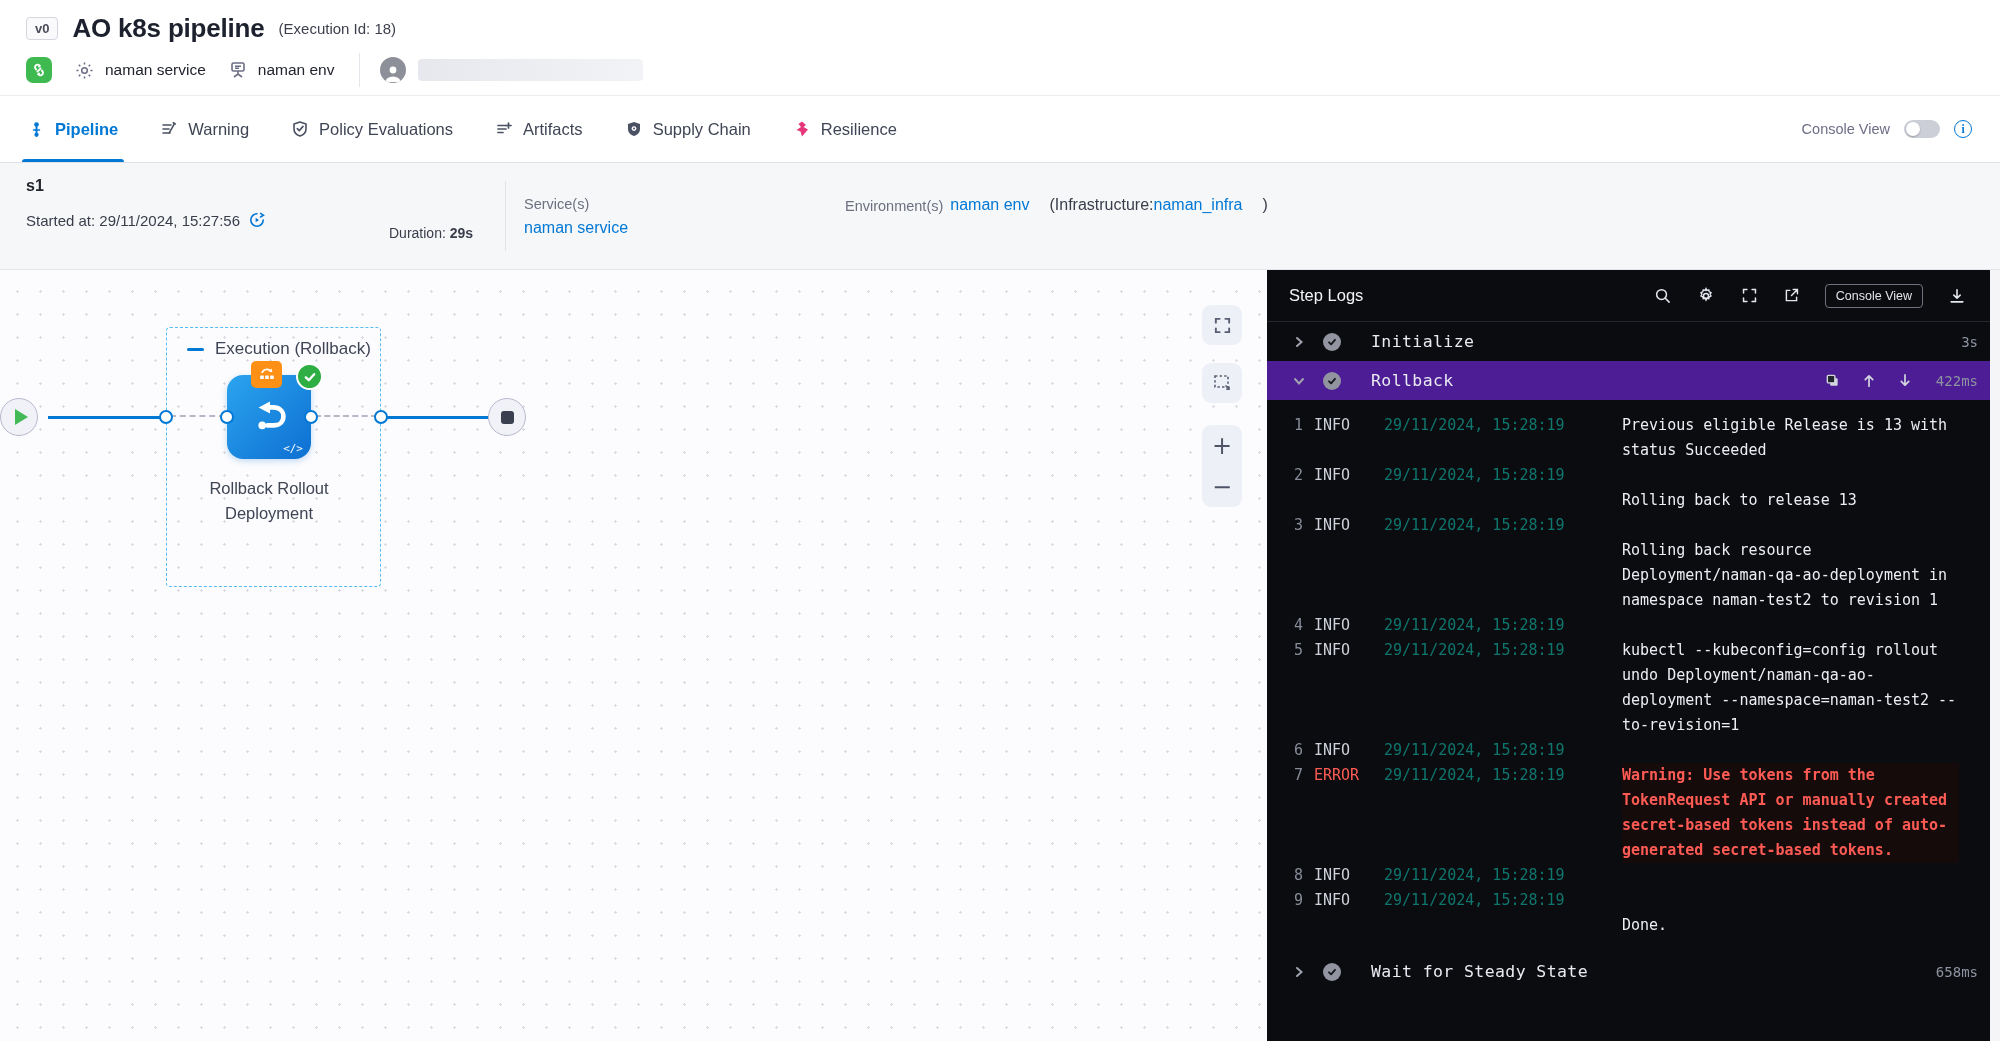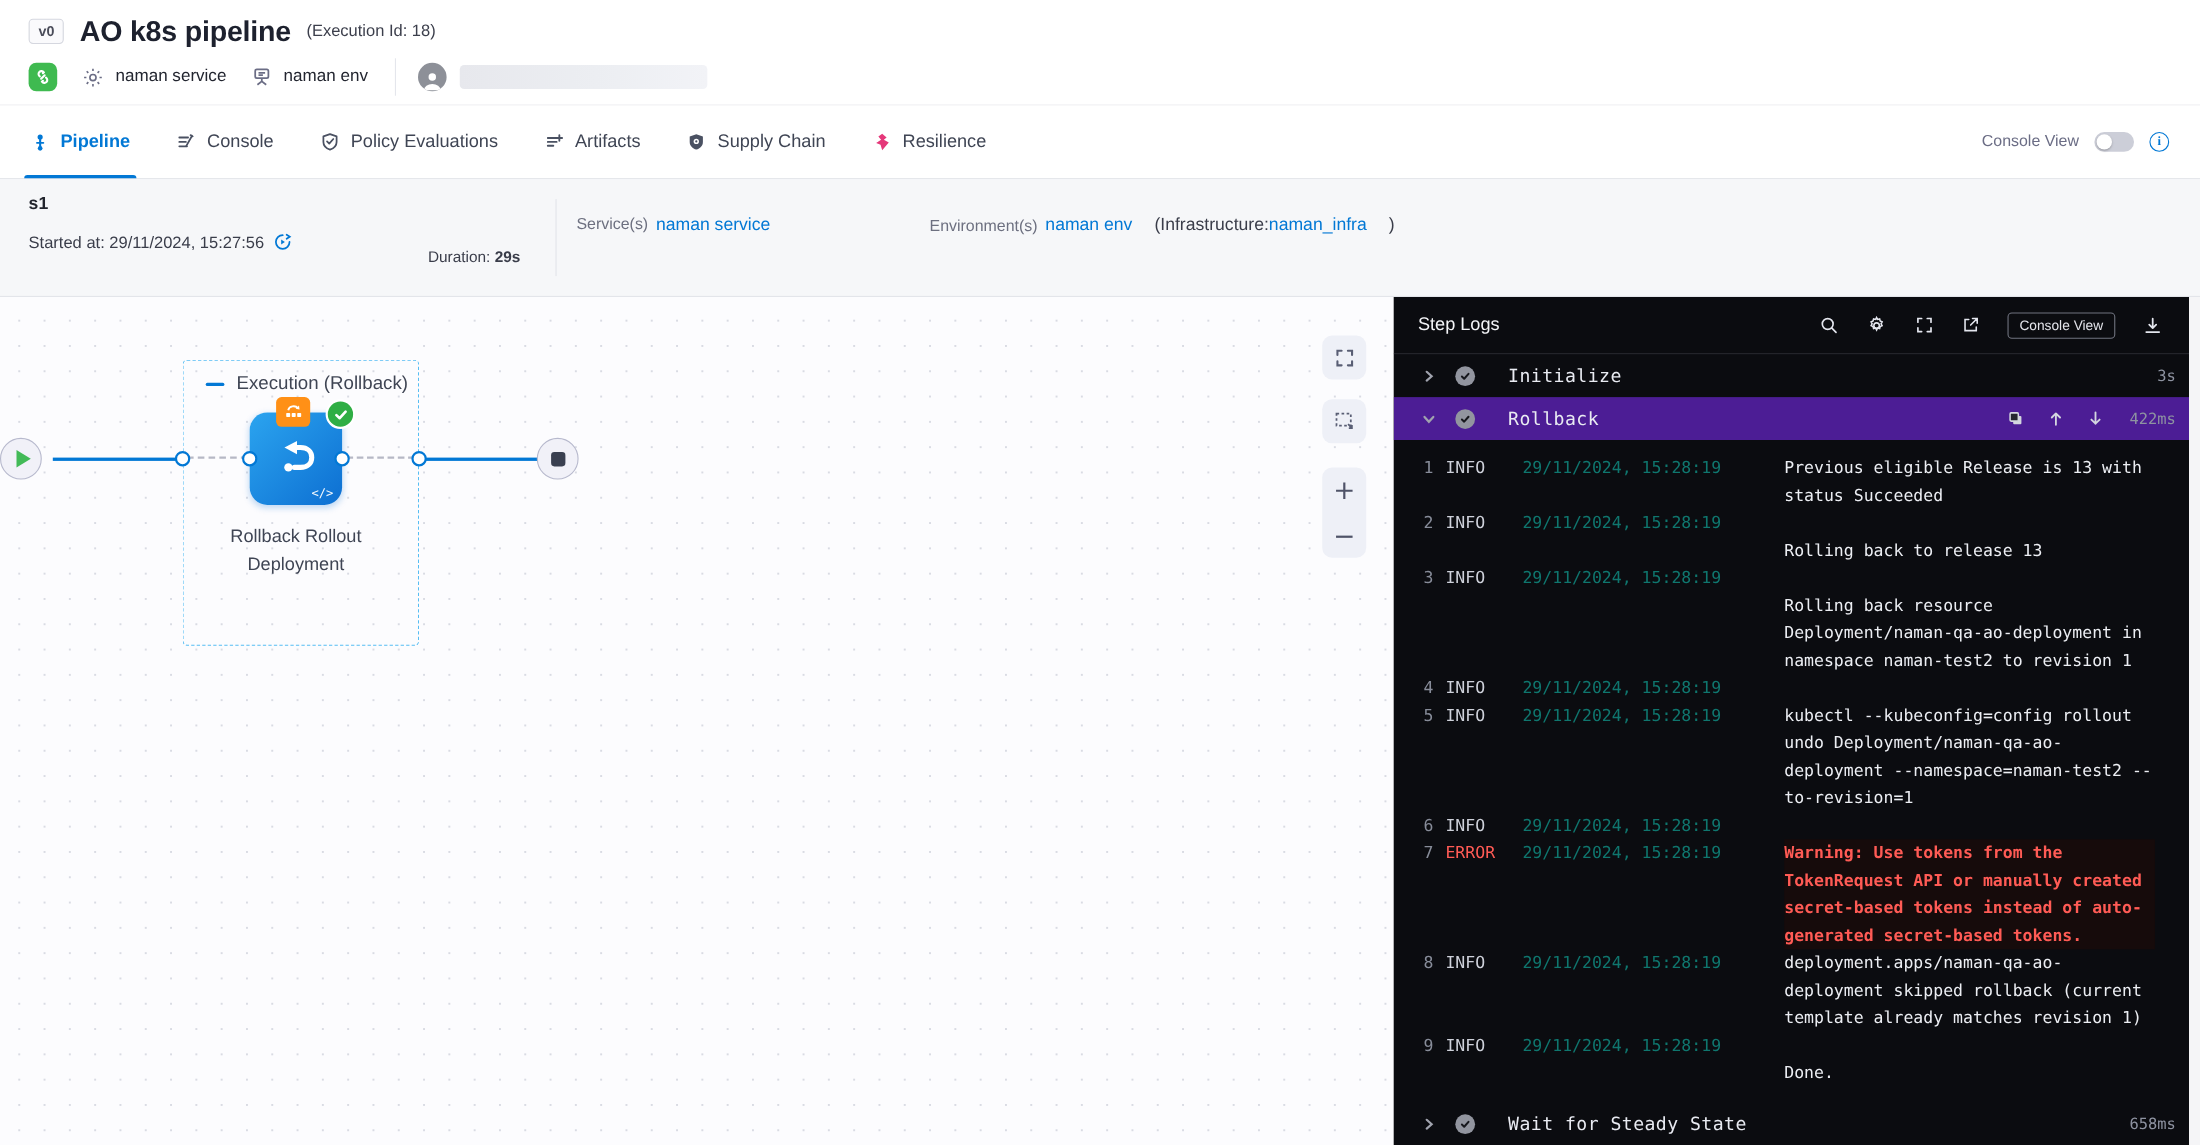--- a/index.html
+++ b/index.html
@@ -50,21 +50,21 @@
   
   .stagebar { height:107px; background:#f6f7f9; border-bottom:1px solid #e3e5ea; position:relative; }
   .sb-name { position:absolute; left:26px; top:14px; font-size:16px; font-weight:700; color:#22252d; }
   .sb-started { position:absolute; left:26px; top:48px; font-size:15px; color:#3a3d4a;
     display:flex; align-items:center; gap:8px; }
   .sb-duration { position:absolute; left:389px; top:62px; font-size:14px; color:#3a3d4a; }
   .sb-duration b { font-weight:700; }
   .sb-vdiv { position:absolute; left:505px; top:18px; bottom:18px; width:1px; background:#e2e4ea; }
   .sb-block-label { font-size:14.5px; color:#6d7080; }
   .sb-link { color:#0278d5; font-size:16px; cursor:pointer; }
-  .sb-services { position:absolute; left:524px; top:33px; display:flex; gap:7px; }
+  .sb-services { position:absolute; left:524px; top:33px; display:flex; flex-direction:column; gap:7px; }
   .sb-envs { position:absolute; left:845px; top:33px; display:flex; flex-direction:row; gap:7px;align-items:flex-end; }
   .sb-dark { color:#3a3d4a;margin-left:20px; }
 
   
   .main { flex:1; display:flex; min-height:0; }
 
   
   .canvas { position:relative; width:1267px; background:#fcfcfe;
     background-image:radial-gradient(circle,#d9dbe3 1.2px, transparent 1.3px);
     background-size:23px 23px; background-position:6px 10px; }
@@ -196,21 +196,21 @@
           </span>
           <span>Pipeline</span>
         </div>
         <div class="tab tab-inputs">
           <span class="ticon">
             <svg width="18" height="18" viewBox="0 0 18 18" fill="none" stroke="currentColor" stroke-width="1.6" stroke-linecap="round">
               <path d="M3 5 h8 M3 9 h6 M3 13 h7"></path>
               <path d="M14.6 3.4 L9.4 12.6 M13.2 2.8 l2 1.2"></path>
             </svg>
           </span>
-          <span>Console</span>
+          <span>Warning</span>
         </div>
         <div class="tab tab-policy-evaluations">
           <span class="ticon">
             <svg width="18" height="18" viewBox="0 0 18 18" fill="none" stroke="currentColor" stroke-width="1.6" stroke-linecap="round" stroke-linejoin="round">
               <path d="M9 2 L15 4 V9 c0 3.6-2.6 5.8-6 7 c-3.4-1.2-6-3.4-6-7 V4 Z"></path>
               <path d="M6.3 8.6 L8.3 10.6 L12 6.4"></path>
             </svg>
           </span>
           <span>Policy Evaluations</span>
         </div>
@@ -482,21 +482,20 @@
           <div class="log-line">
             <span class="ll-num">7</span>
             <span class="ll-level err">ERROR</span>
             <span class="ll-time">29/11/2024, 15:28:19</span>
             <span class="ll-msg err">Warning: Use tokens from the TokenRequest API or manually created secret-based tokens instead of auto-generated secret-based tokens.</span>
           </div>
           <div class="log-line">
             <span class="ll-num">8</span>
             <span class="ll-level">INFO</span>
             <span class="ll-time">29/11/2024, 15:28:19</span>
-            <span class="ll-msg">deployment.apps/naman-qa-ao-deployment skipped rollback (current template already matches revision 1)</span>
           </div>
           <div class="log-line">
             <span class="ll-num">9</span>
             <span class="ll-level">INFO</span>
             <span class="ll-time">29/11/2024, 15:28:19</span>
             <span class="ll-msg">
 Done.</span>
           </div>
         </div>
 

